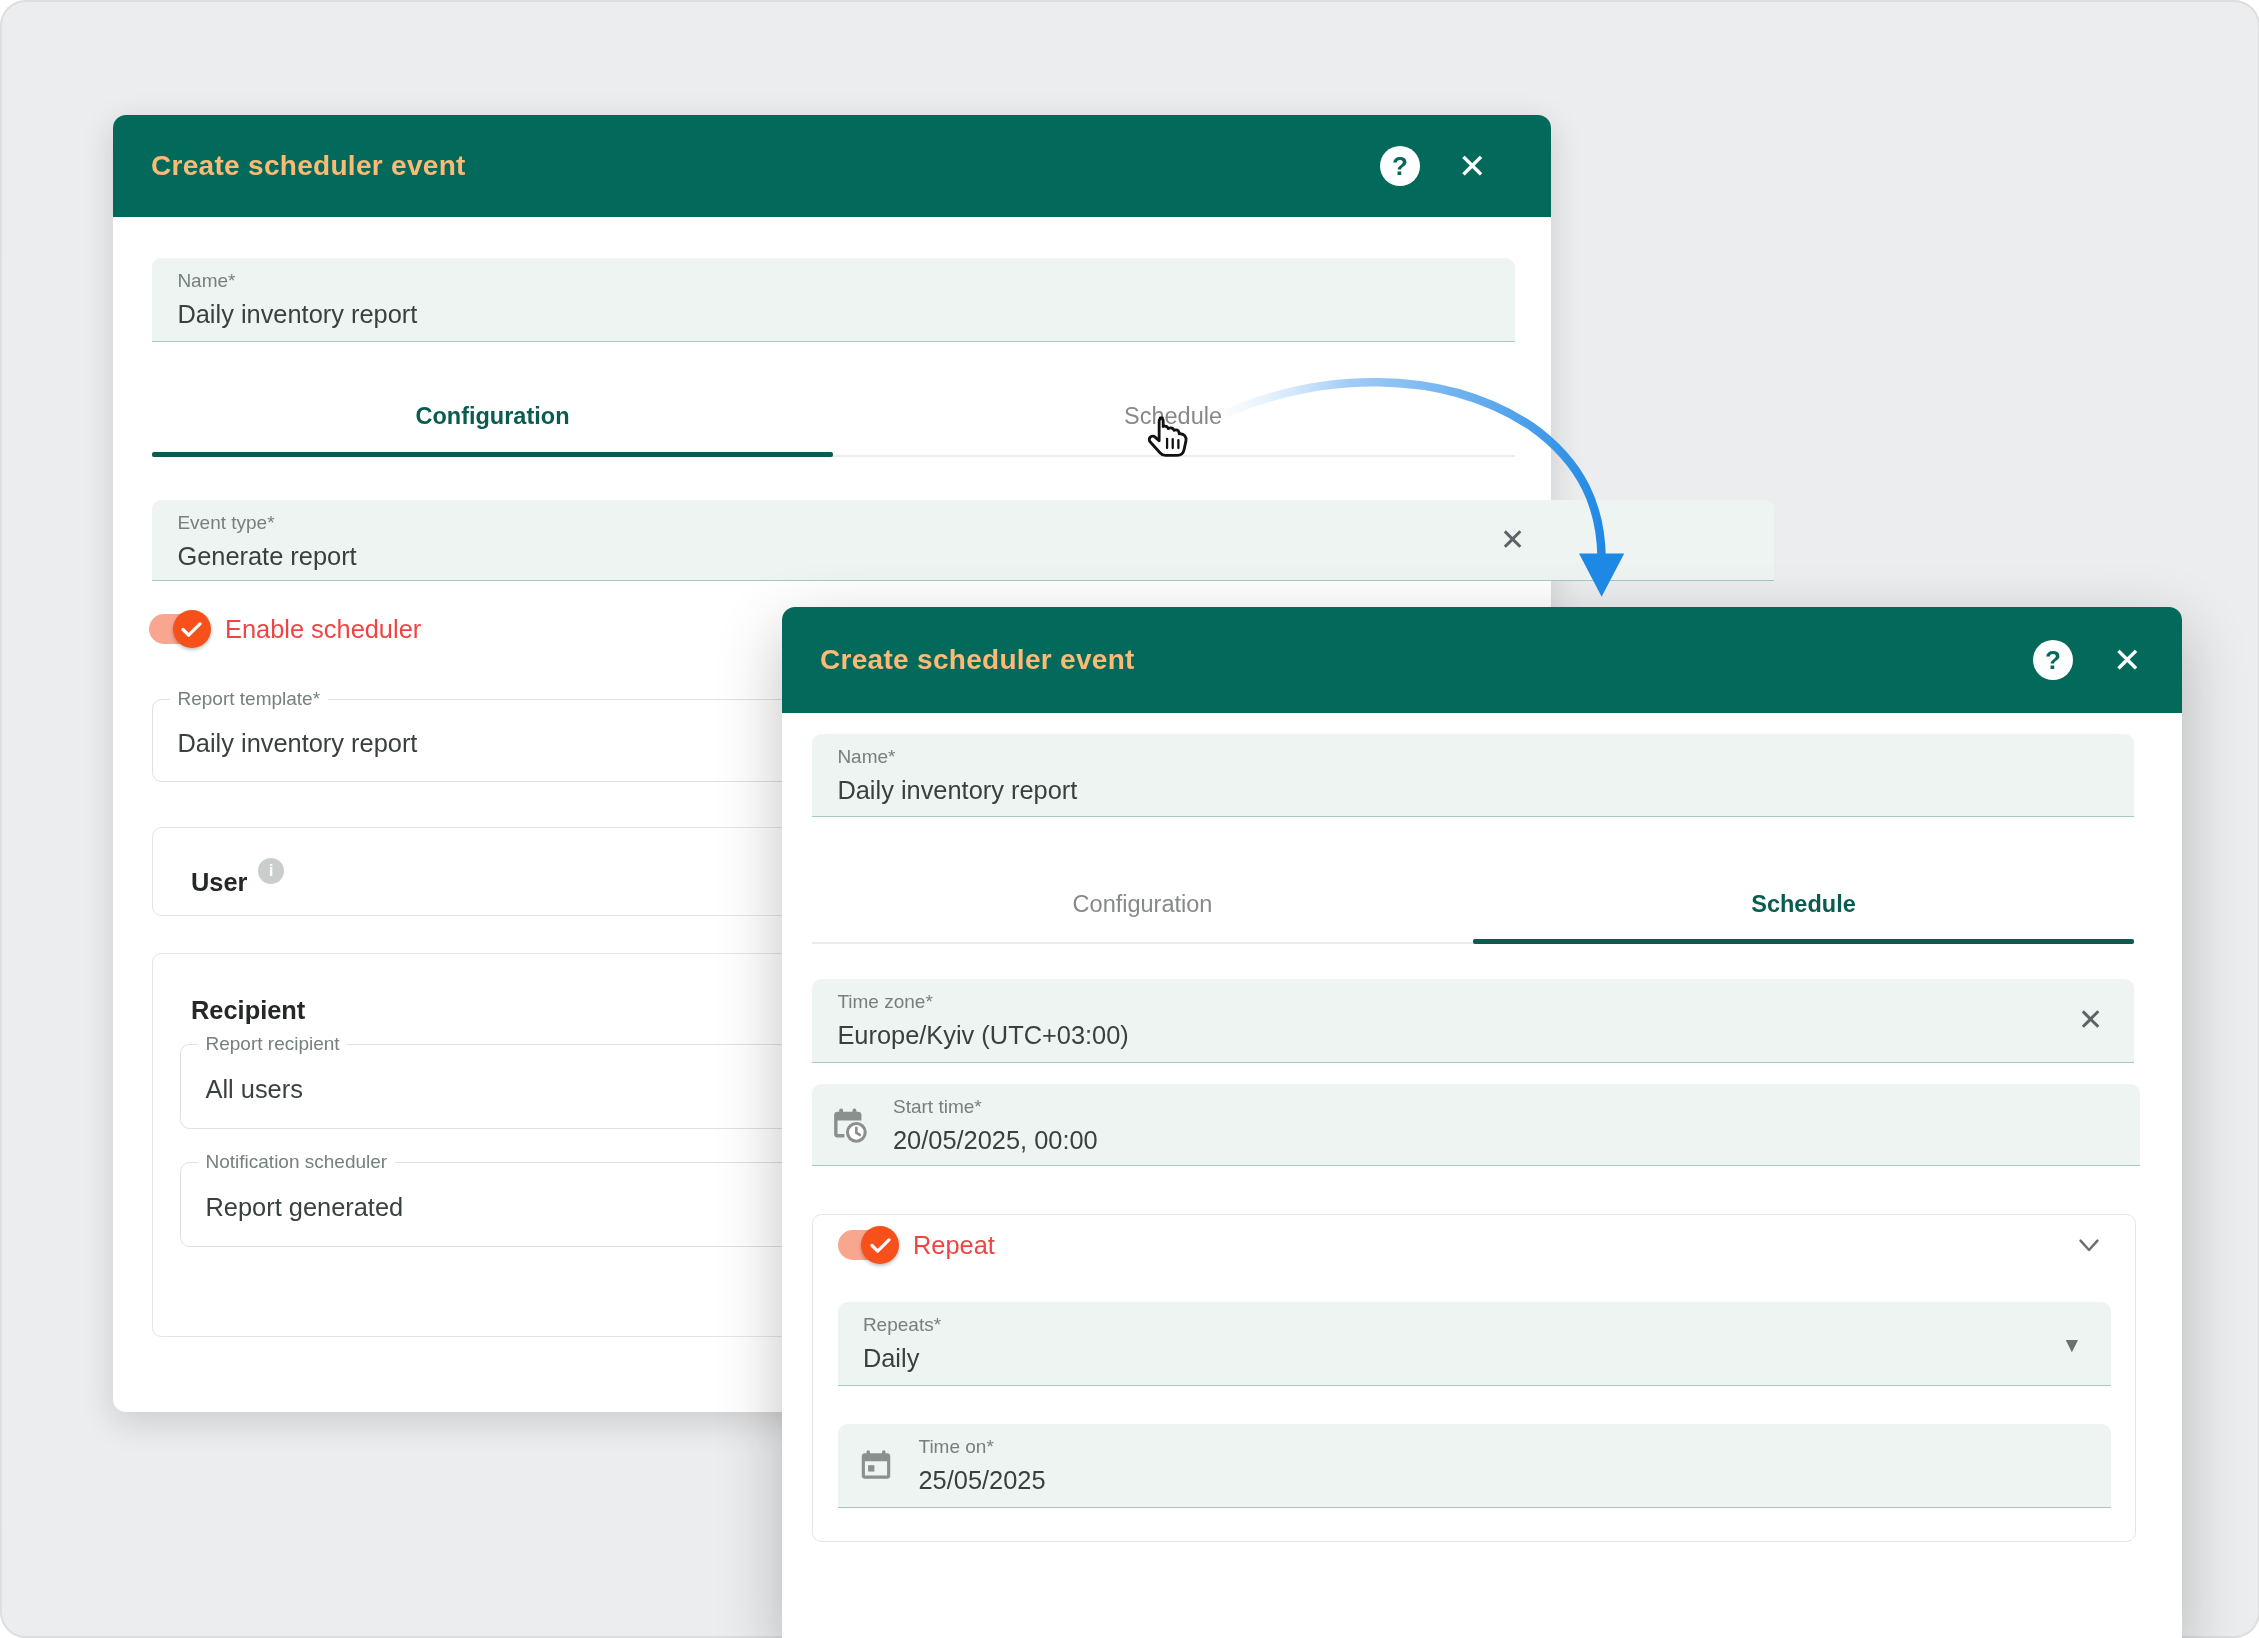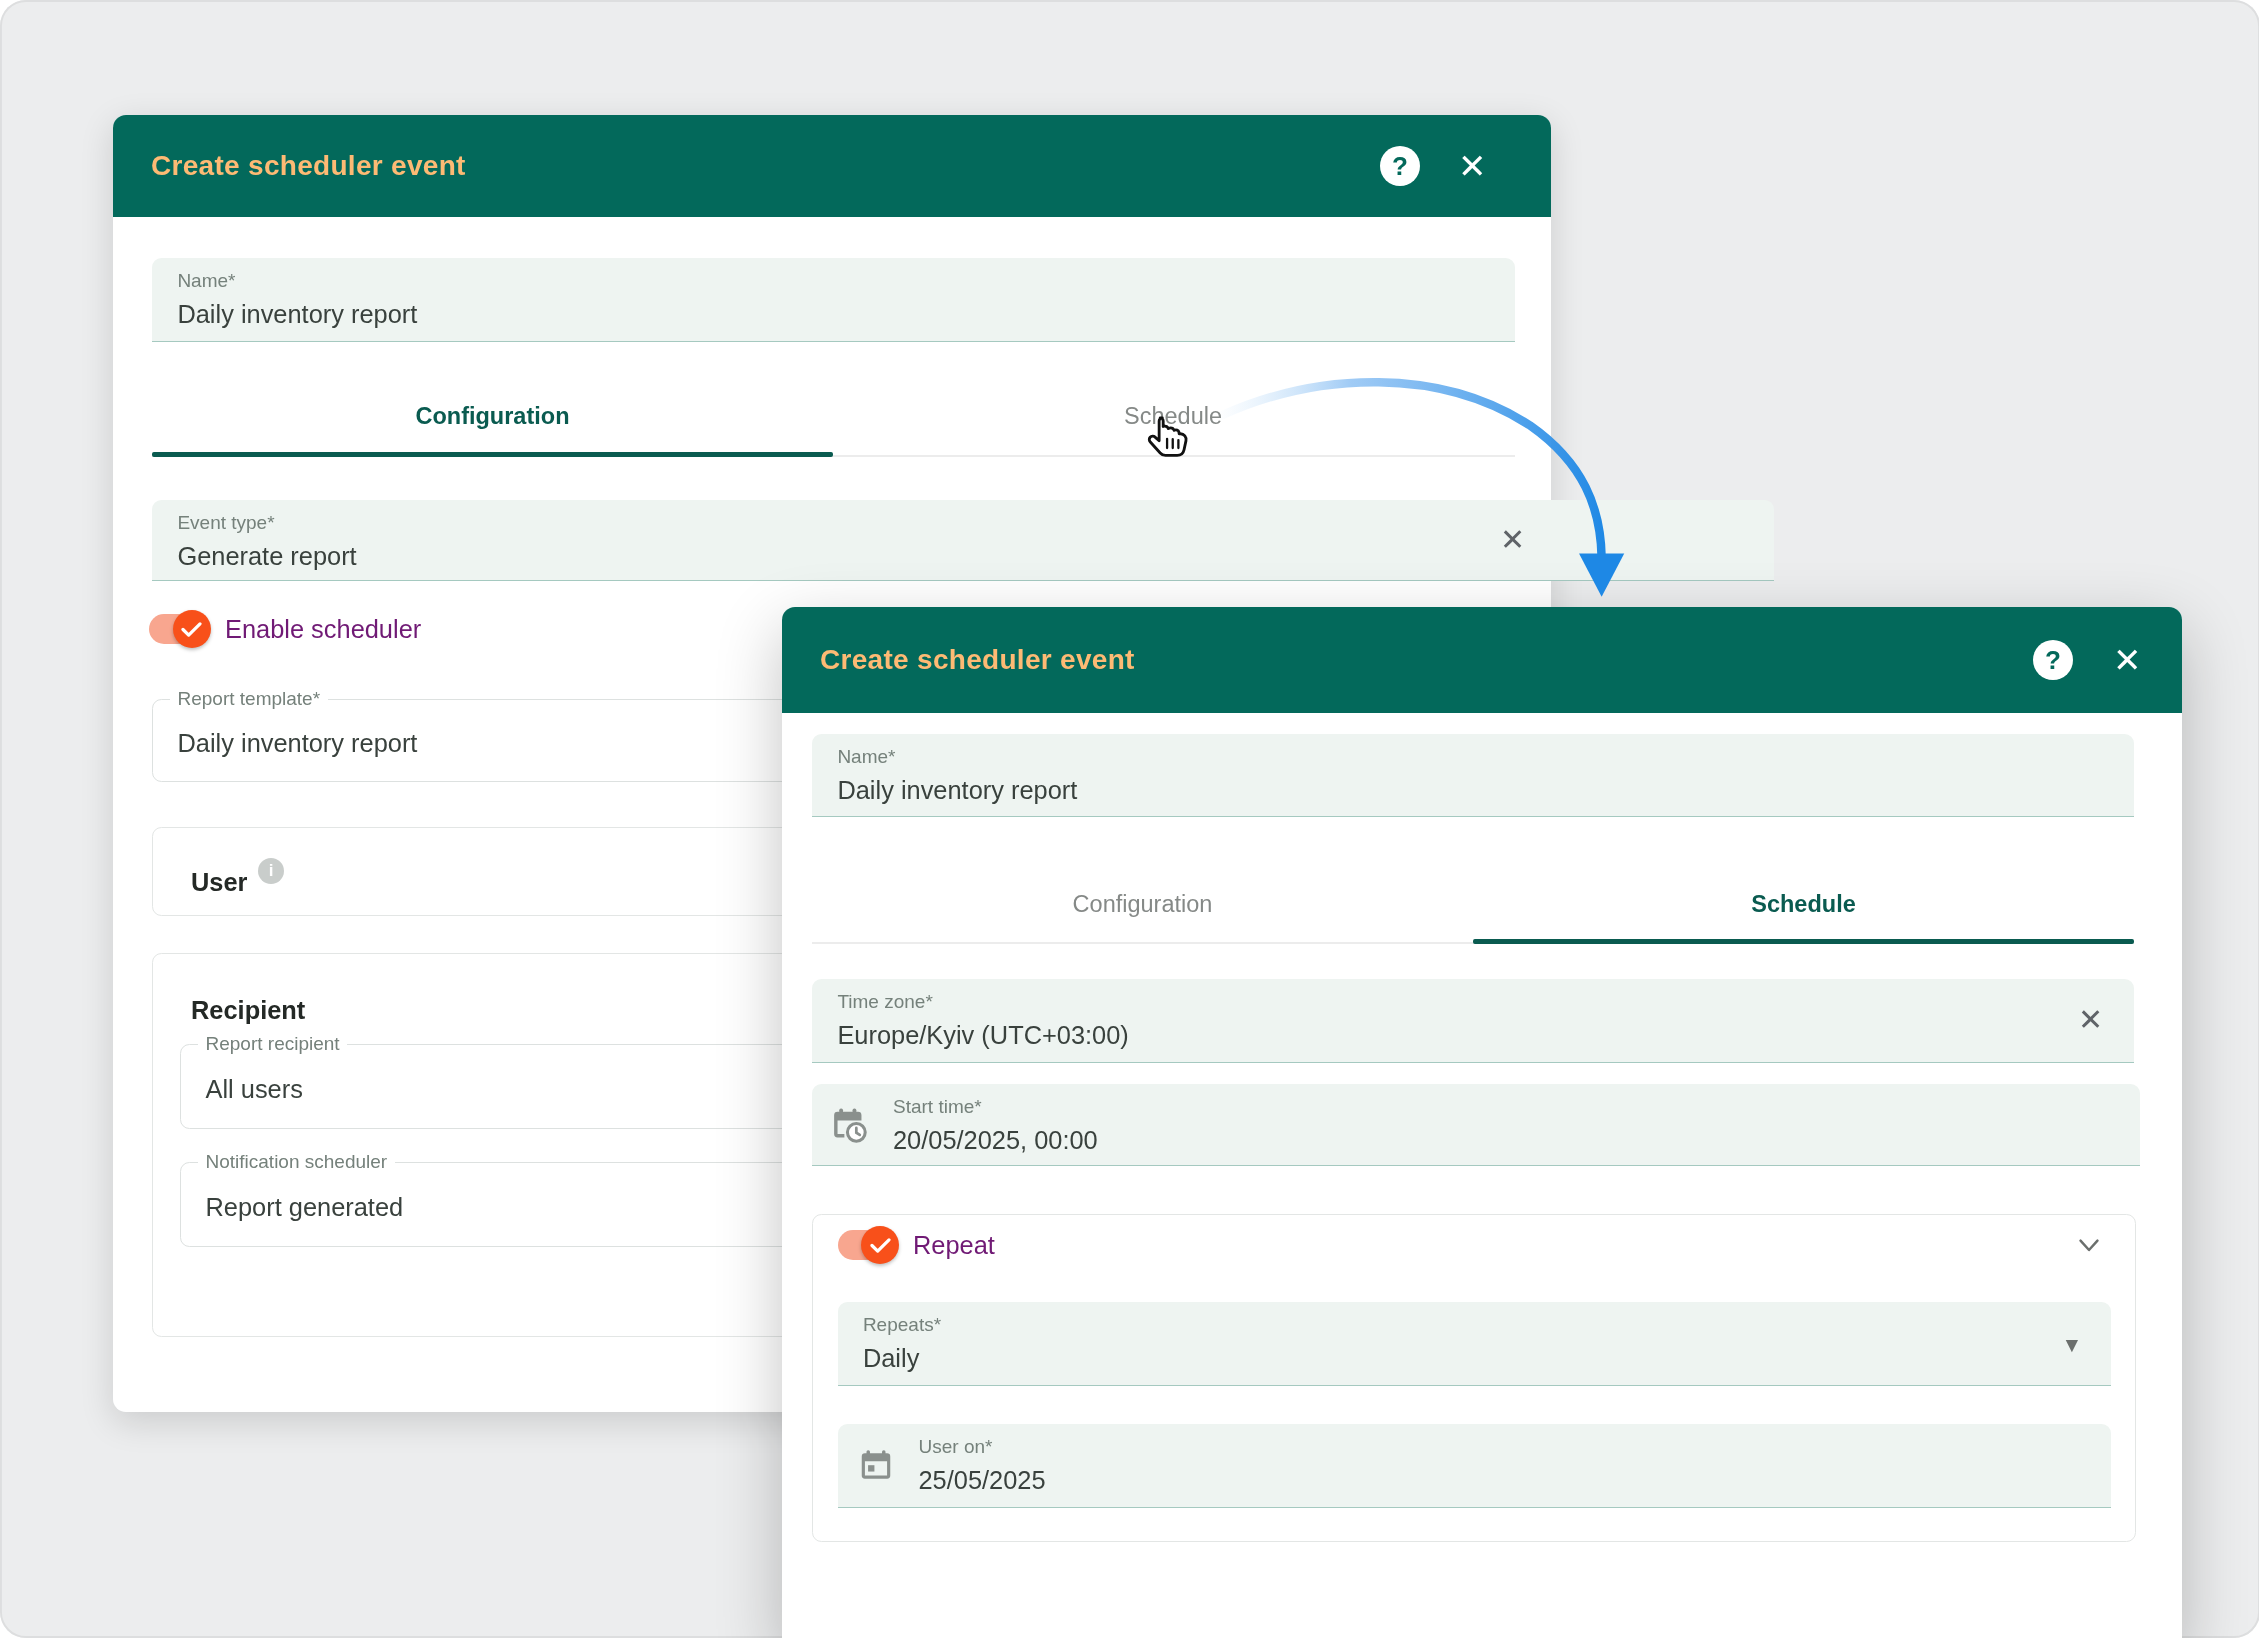--- a/index.html
+++ b/index.html
@@ -48,21 +48,21 @@
   .tab-inactive{color:#858987;font-weight:400;}
   .tabline{position:absolute;height:1.9px;background:#ECECEC;}
   .tabbar{position:absolute;height:4.7px;background:#0A5B50;border-radius:1.9px;}
 
   
   .toggle{position:absolute;width:56px;height:30px;}
   .track{position:absolute;left:0;top:0;width:56px;height:30px;border-radius:15px;background:#F8A68F;}
   .thumb{position:absolute;right:-5.6px;top:-3.8px;width:38px;height:38px;border-radius:50%;
     background:#F8501A;display:flex;align-items:center;justify-content:center;
     box-shadow:0 1.9px 3.8px rgba(0,0,0,.25);}
-  .tglrow-label{position:absolute;font-size:25.4px;color:#701a75;}
+  .tglrow-label{position:absolute;font-size:25.4px;color:#ef4444;}
 
   .card{position:absolute;border:1.9px solid #E3E6E5;border-radius:9.4px;background:#fff;}
   .cardtitle{position:absolute;font-size:25.4px;font-weight:700;color:#242926;margin:12px;}
 
   .clearx{position:absolute;color:#5F6368;font-size:30px;line-height:1;cursor:pointer;}
   .infoicon{position:absolute;width:26px;height:26px;border-radius:50%;background:#C9CDCB;
     color:#fff;font-size:17px;font-weight:700;font-style:normal;
     display:flex;align-items:center;justify-content:center;}
   .ddarrow{position:absolute;color:#6B6F6D;font-size:21px;cursor:pointer;}
   .chev{position:absolute;cursor:pointer;}
@@ -206,21 +206,21 @@
         <span class="ddarrow" style="left:1224px;top:31px;">▼</span>
       </div>
 
       <div class="ffield withicon" style="left:24.5px;top:209px;width:1273px;height:83px;">
         <svg class="fldicon" style="left:19px;top:22.6px;" width="38" height="38" viewBox="0 0 24 24">
           <path d="M5 4h14a2 2 0 0 1 2 2v12a2 2 0 0 1-2 2H5a2 2 0 0 1-2-2V6a2 2 0 0 1 2-2zm0 5v9h14V9H5z" fill="#8A908D"></path>
           <rect x="6" y="2" width="2.2" height="4" rx="1" fill="#8A908D"></rect>
           <rect x="15.8" y="2" width="2.2" height="4" rx="1" fill="#8A908D"></rect>
           <rect x="7" y="11.5" width="4" height="4" fill="#8A908D"></rect>
         </svg>
-        <span class="lbl">User on*</span>
+        <span class="lbl">Time on*</span>
         <span class="val">25/05/2025</span>
       </div>
     </div>
   </section>
 
   <div class="cursorwrap" style="left:1145px;top:415px;">
     <svg width="47" height="53" viewBox="0 0 26 30">
       <path d="M9.5 1.6c-1 0-1.8.8-1.8 1.8v11.2l-2.3-2.1c-.8-.8-2.1-.7-2.8.1-.7.8-.6 2 .1 2.7l5.6 6.2c.8.9 1.9 1.4 3 1.4h6.6c1.9 0 3.5-1.3 3.9-3.2l1.1-5.2c.4-2-1.1-3.9-3.1-3.9h-.8v-.4c0-1-.8-1.8-1.8-1.8-.4 0-.7.1-1 .3-.3-.8-1.1-1.4-2-1.4-.5 0-.9.2-1.3.4-.3-.8-1.1-1.4-2-1.4-.3 0-.6.1-.9.2V3.4c0-1-.8-1.8-1.7-1.8z" fill="#ffffff" stroke="#111111" stroke-width="1.6" stroke-linejoin="round"></path>
       <path d="M12.2 13.5v5.2 M15.4 13.7v5 M18.6 14.2v4.5" fill="none" stroke="#111111" stroke-width="1.3" stroke-linecap="round"></path>
     </svg>

